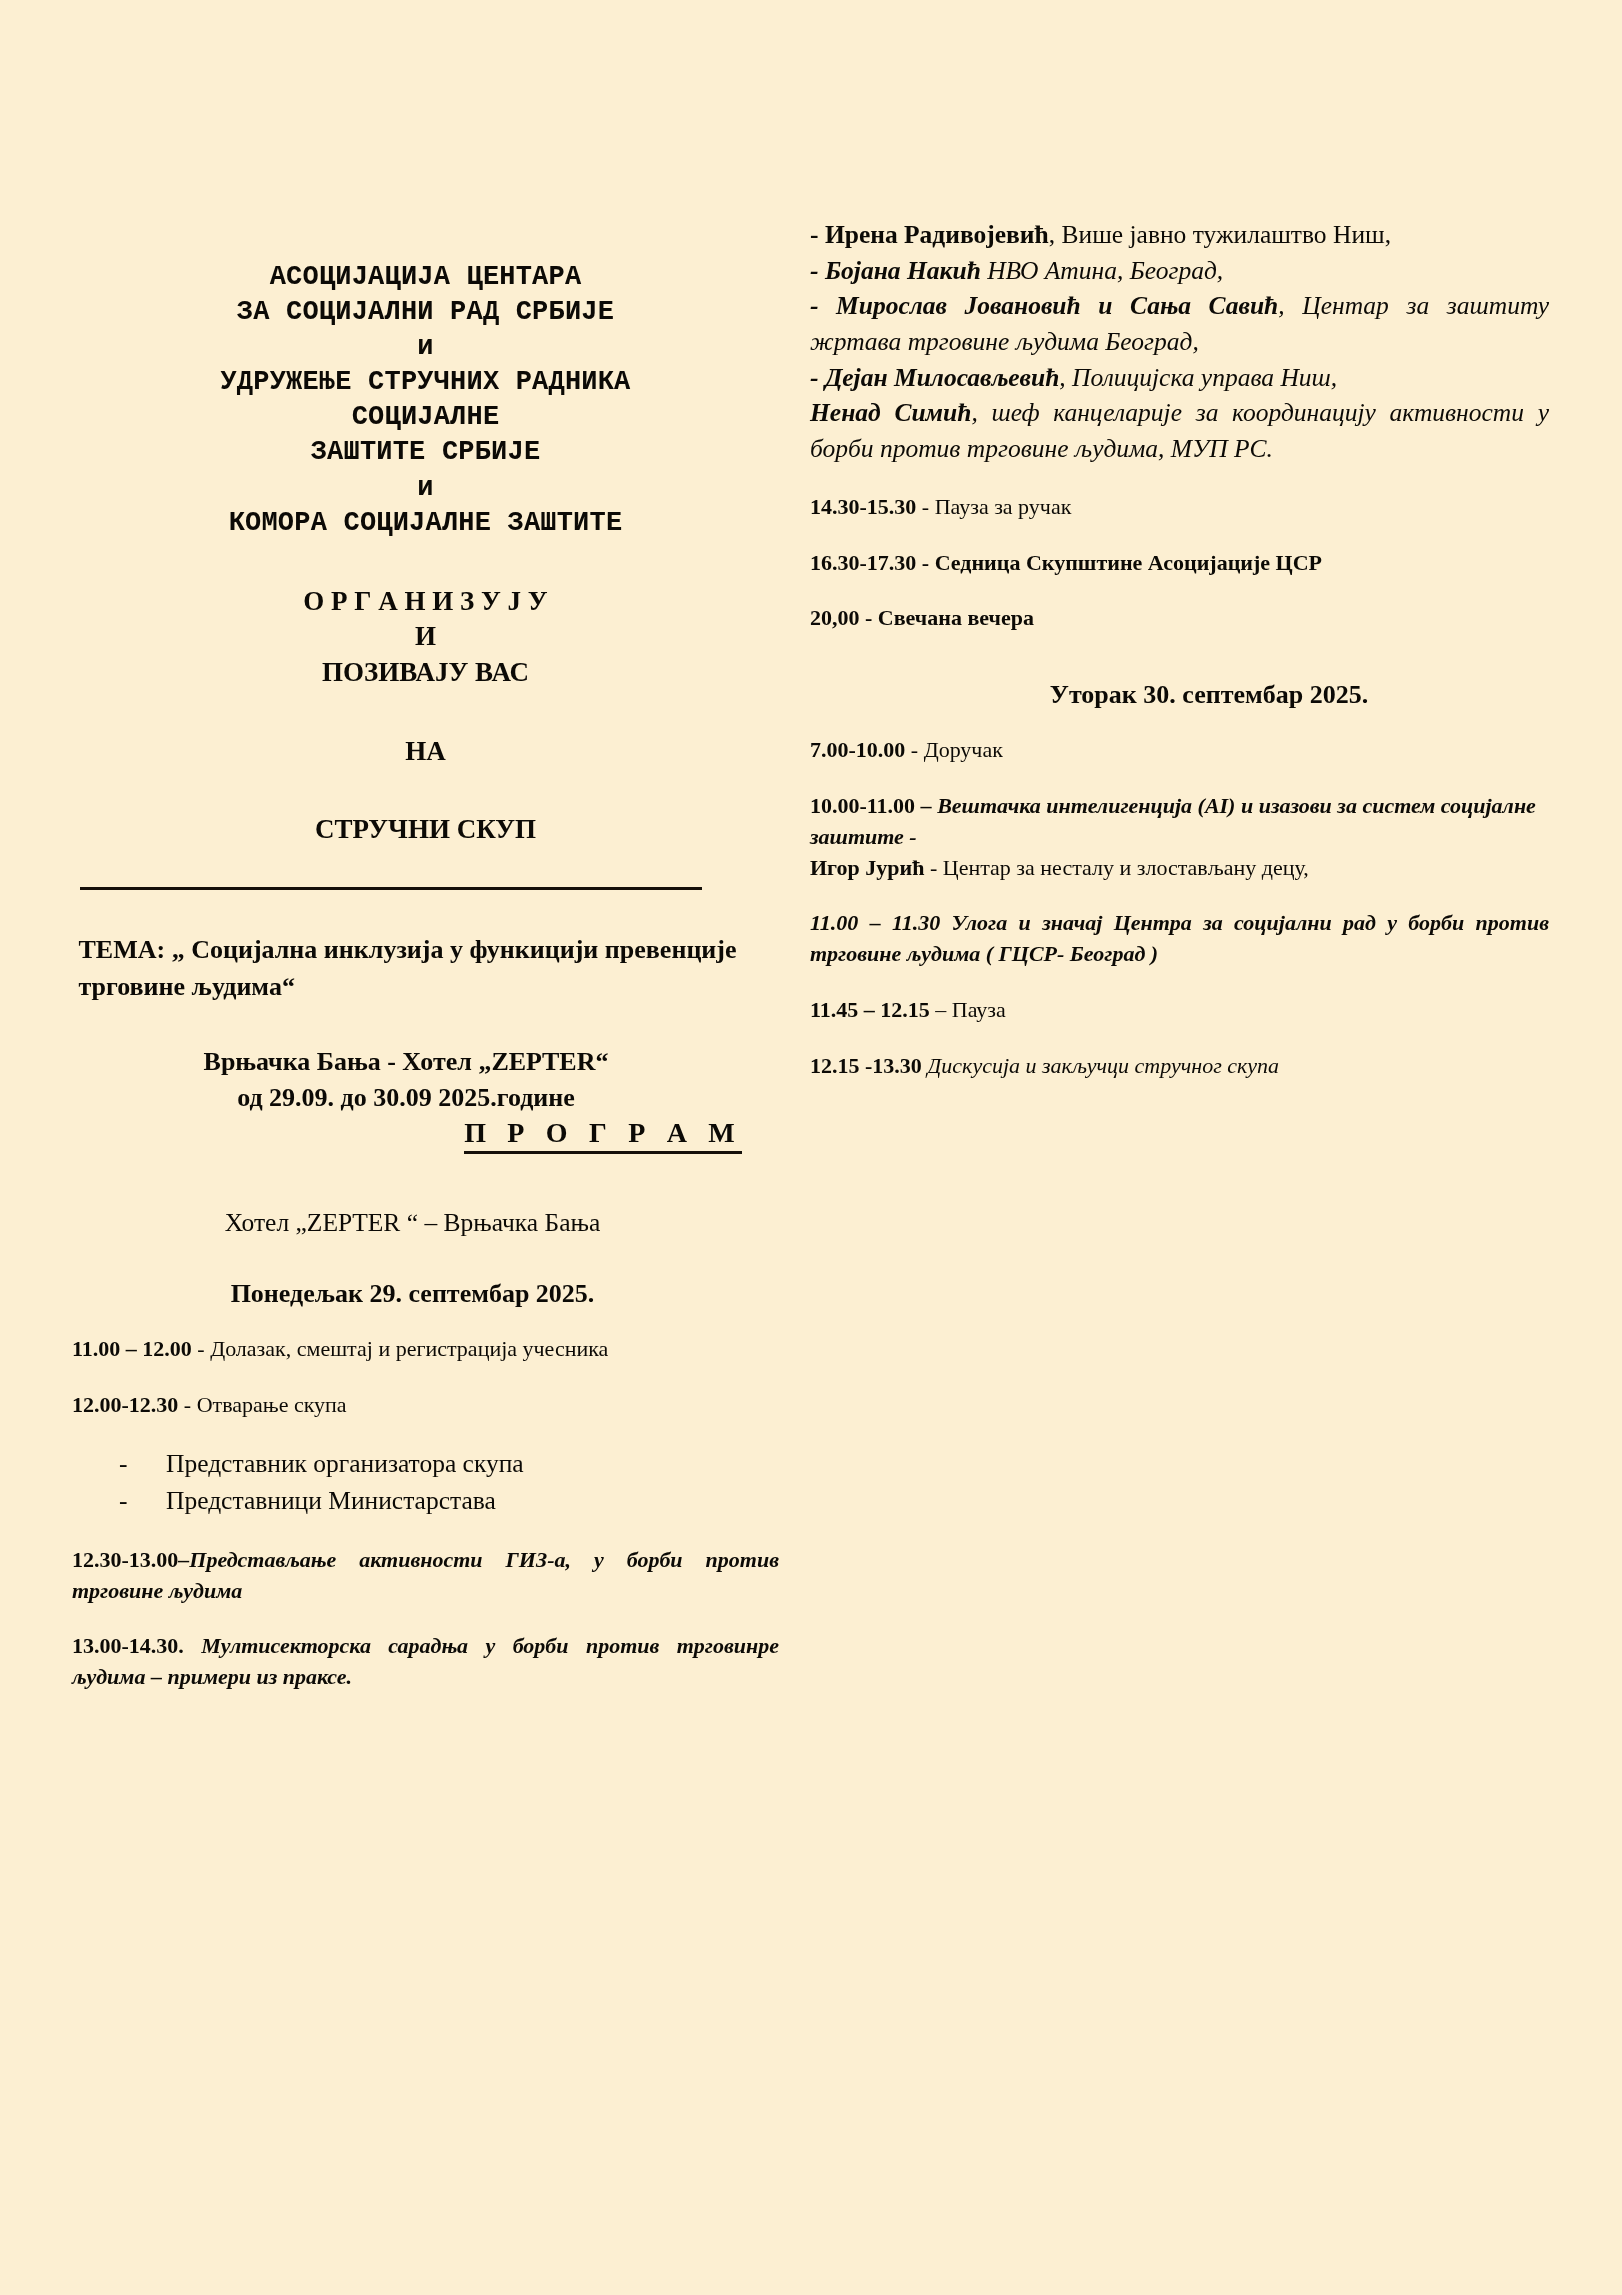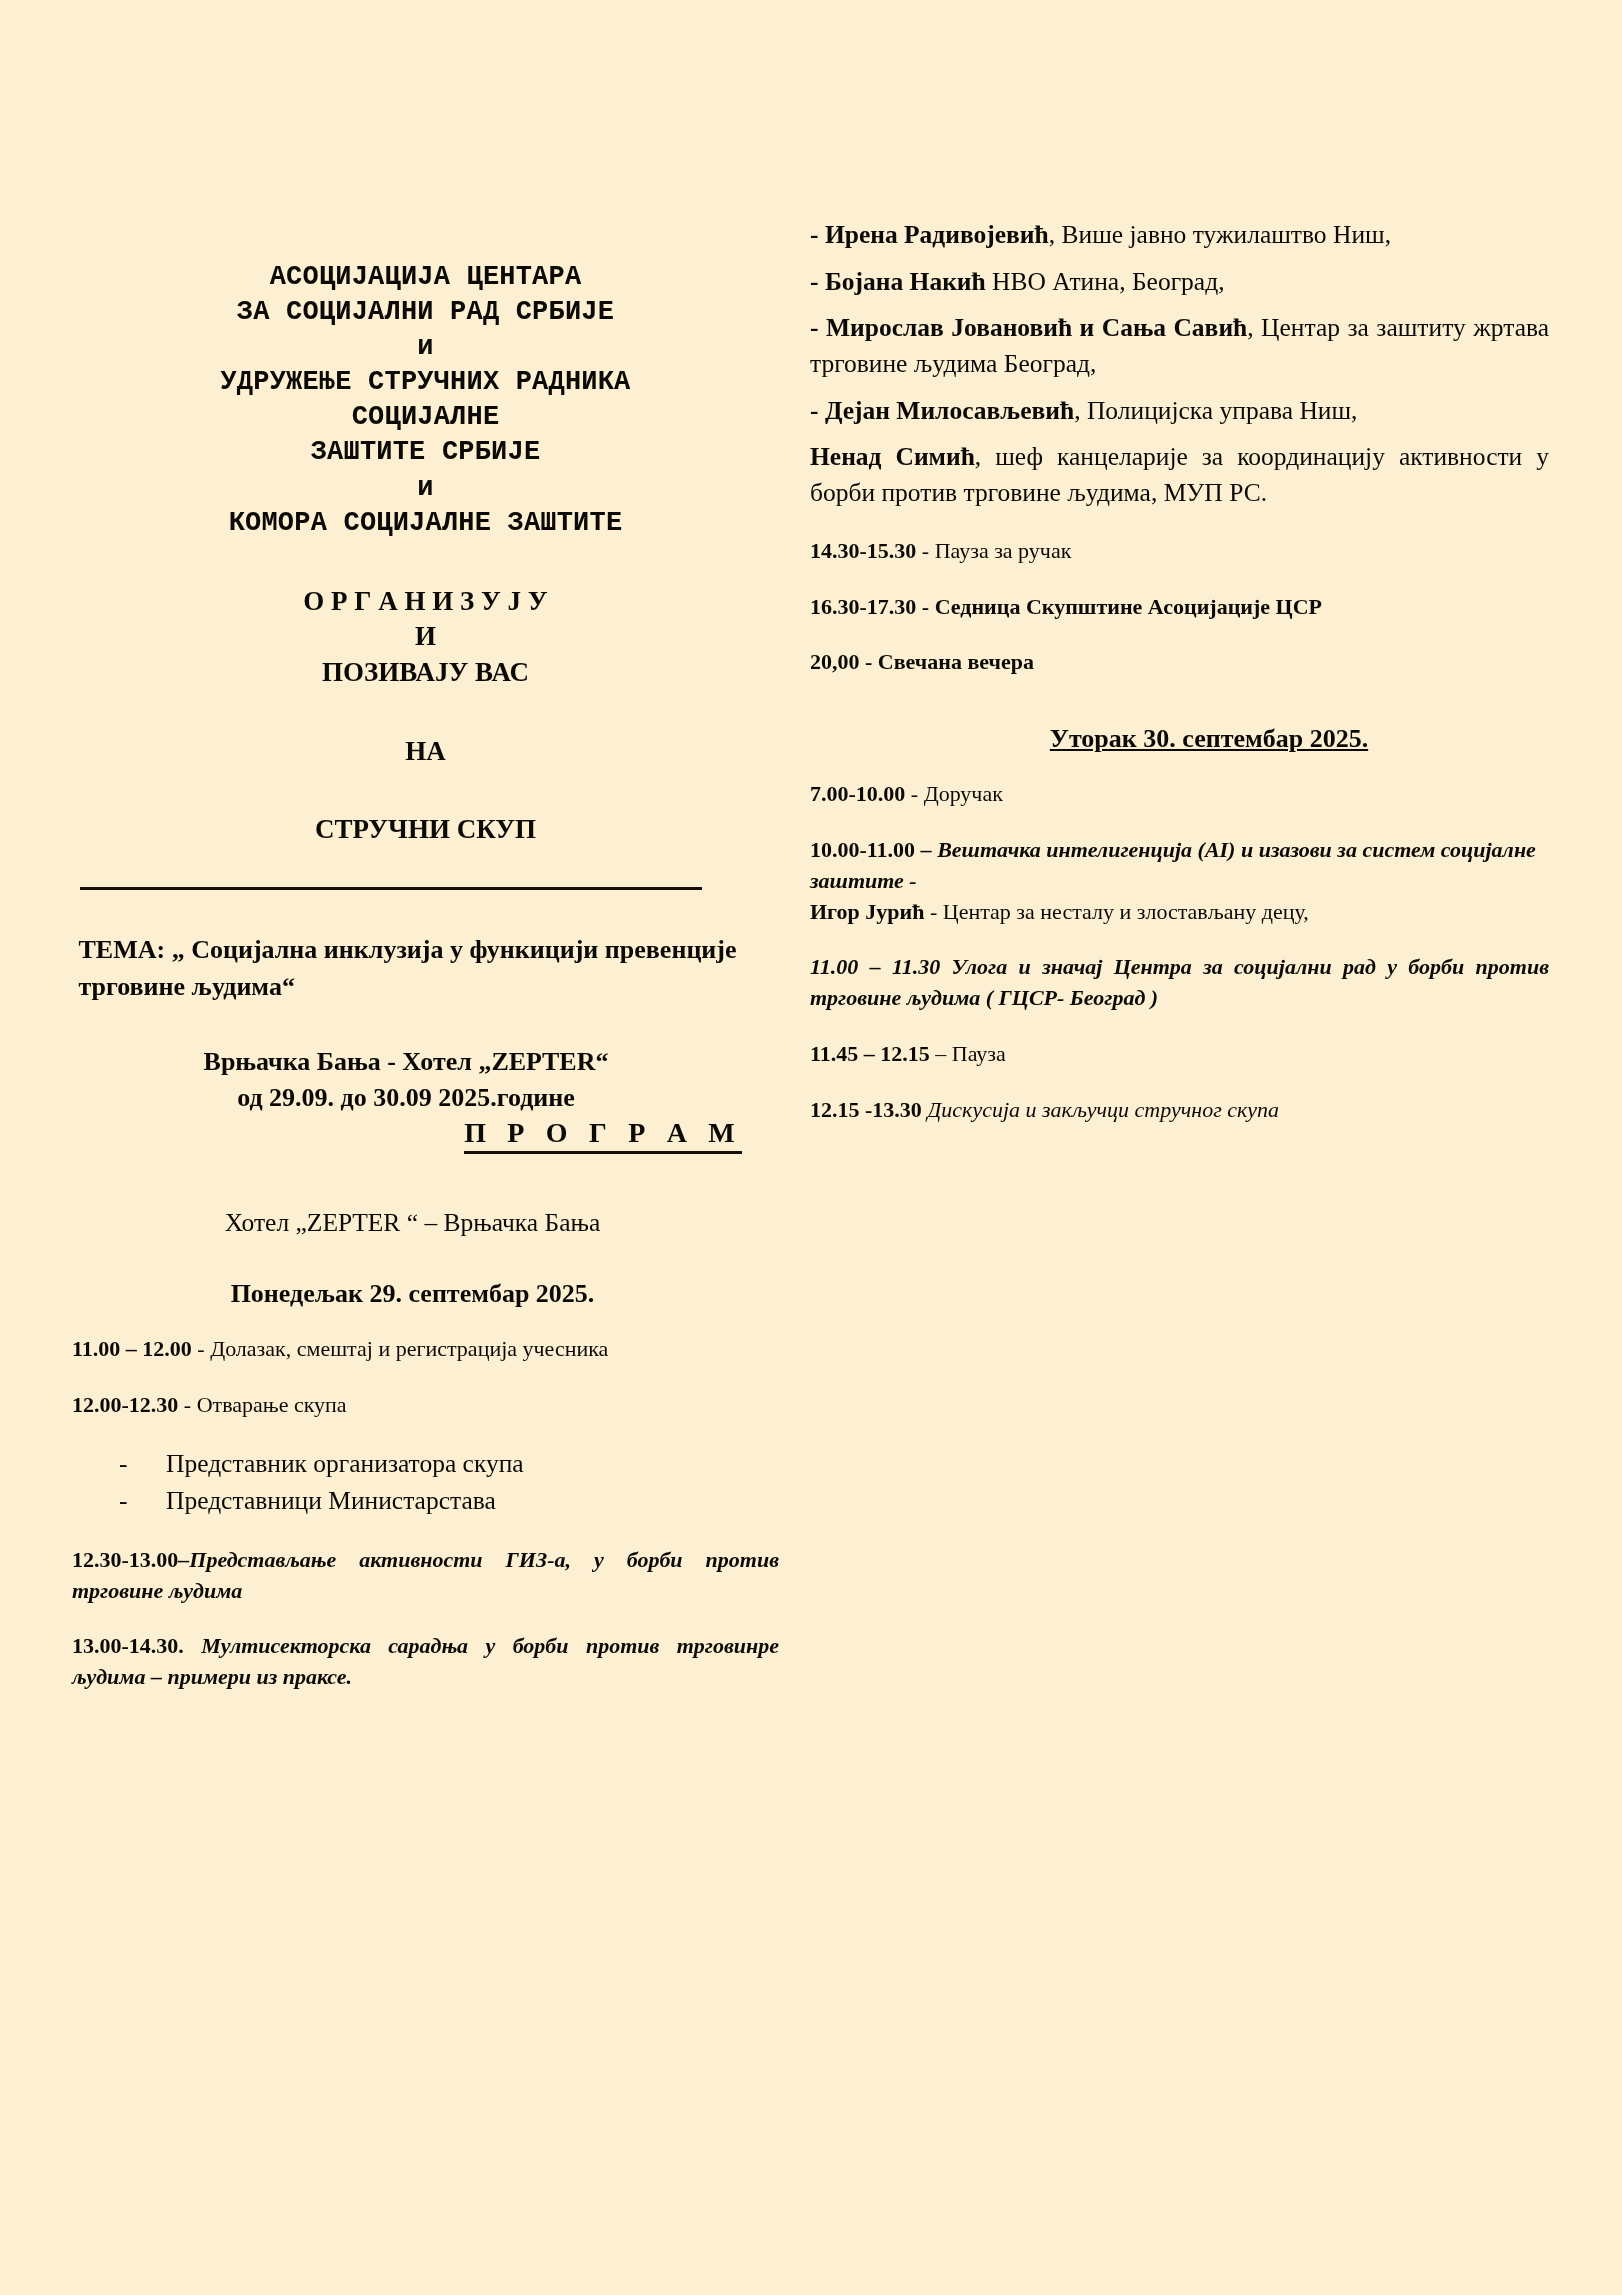--- a/index.html
+++ b/index.html
@@ -143,29 +143,28 @@
   .bullets .dash { width: 47px; flex: 0 0 47px; }
 
   
   .plist {
     font-size: 25.5px;
     line-height: 1.40;
     text-align: justify;
     text-justify: inter-word;
   }
   .plist .row { margin: 0; }
-  .plist .row + .row { margin-top: 11px; }
+  .plist .row + .row { margin-top: 0; font-style: italic; }
 
   .day-head-r {
     text-align: center;
     font-weight: bold;
     font-size: 26px;
     margin-top: 46px;
     padding-left: 59px;
-    text-decoration: underline;
   }
 </style>
 </head>
 <body>
 
 <div class="page">
   <div class="cols">
 
     <div class="col-left">
 

